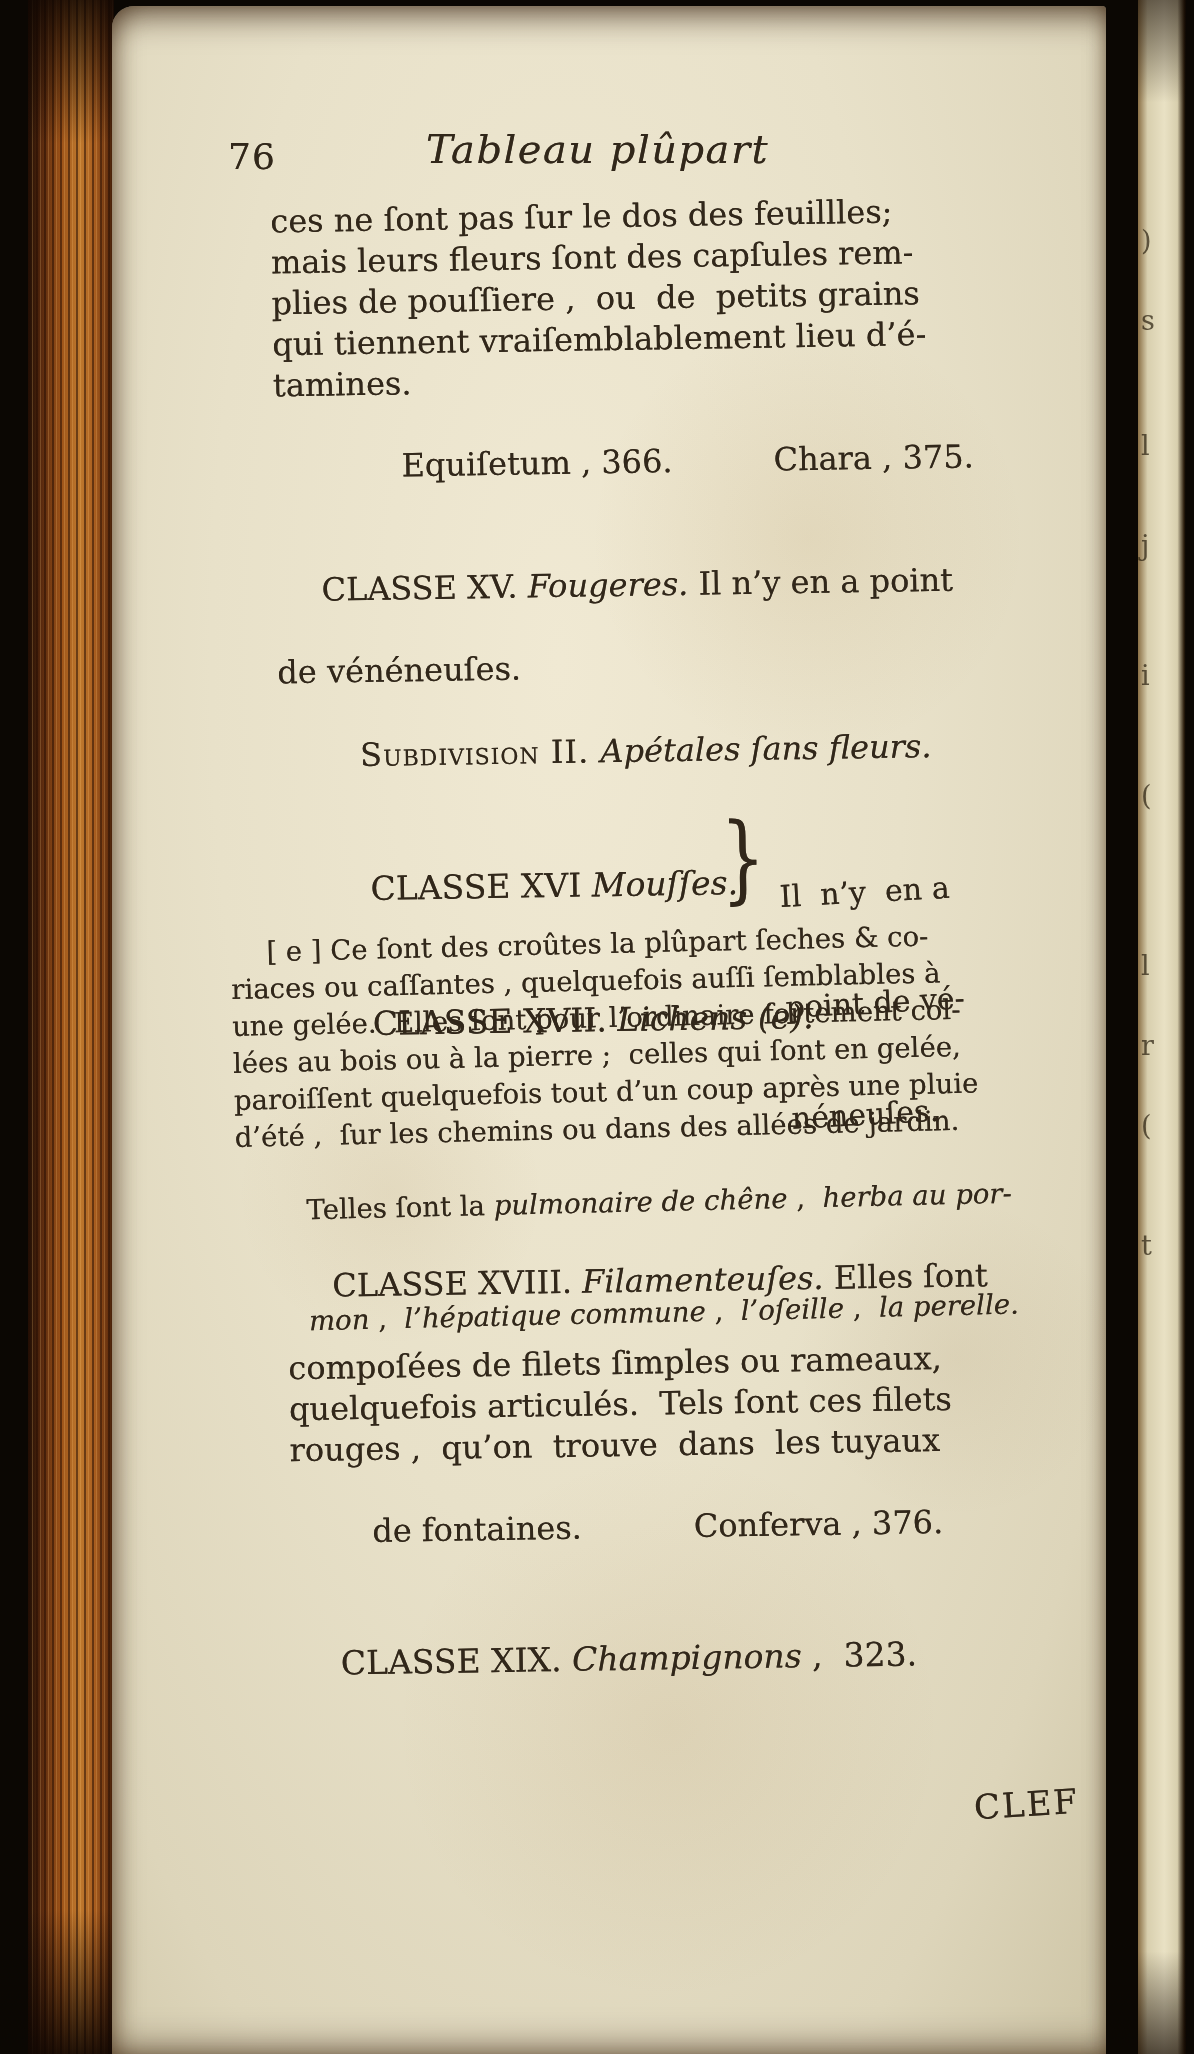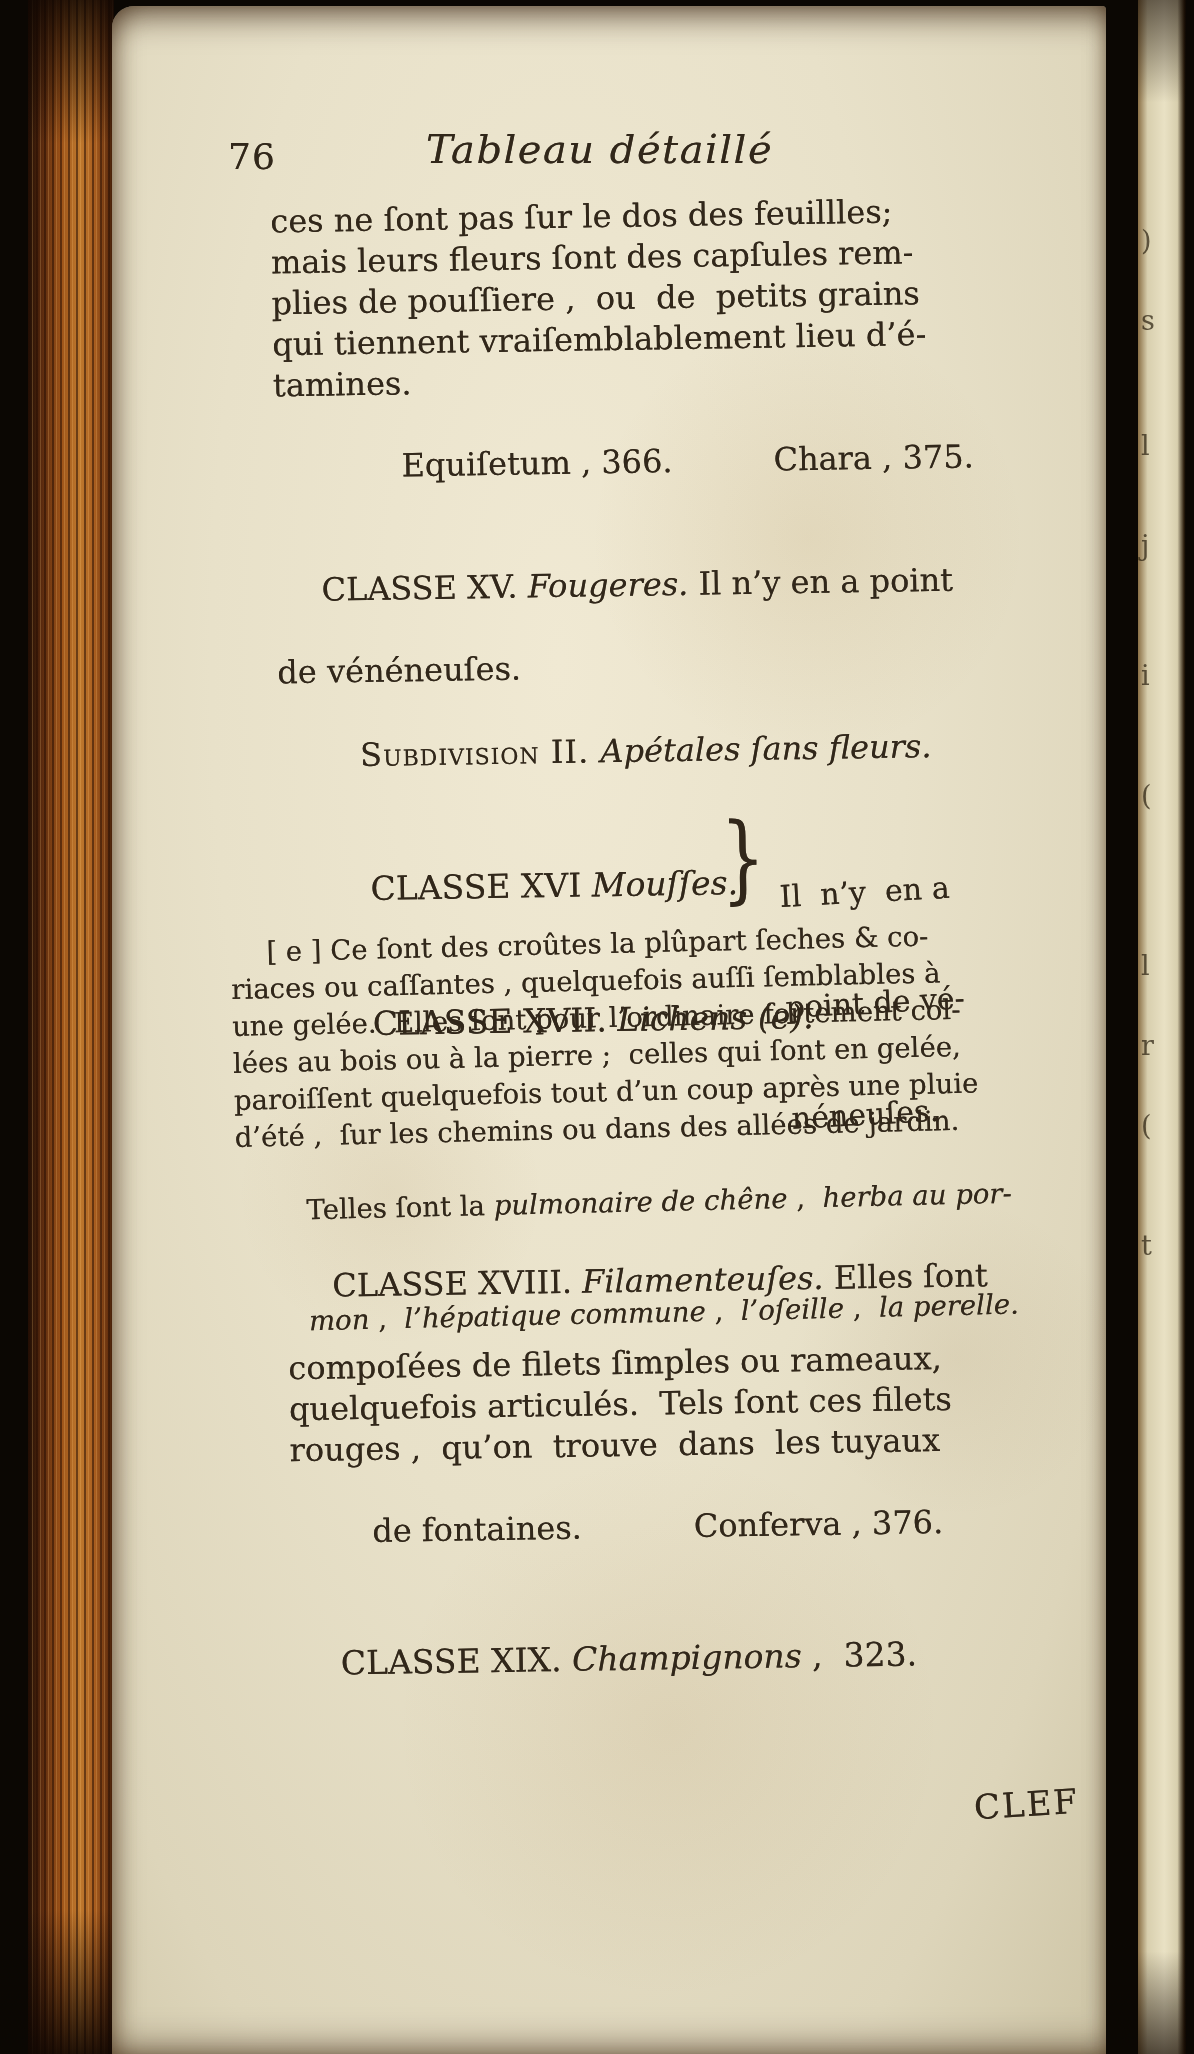--- a/index.html
+++ b/index.html
@@ -83,21 +83,21 @@
 <body>
 
 <div class="scene">
 
   <div class="edge-stack"></div>
 
   <div class="paper ink">
     <div class="stains"></div>
 
     <div class="pagenum">76</div>
-    <div class="running">Tableau détaillé</div>
+    <div class="running">Tableau plûpart</div>
 
     <div class="body">
       <div class="line ind">ces ne ſont pas ſur le dos des feuillles;</div>
       <div class="line ind">mais leurs fleurs ſont des capſules rem-</div>
       <div class="line ind">plies de pouſſiere ,  ou  de  petits grains</div>
       <div class="line ind">qui tiennent vraiſemblablement lieu d’é-</div>
       <div class="line ind">tamines.</div>
 
       <div class="line idx">
         <span class="idx-left">Equiſetum , 366.</span><span>Chara , 375.</span>

